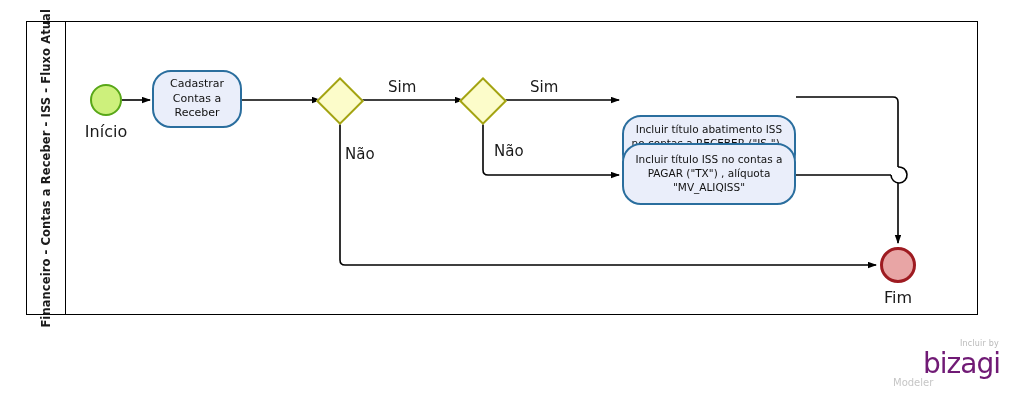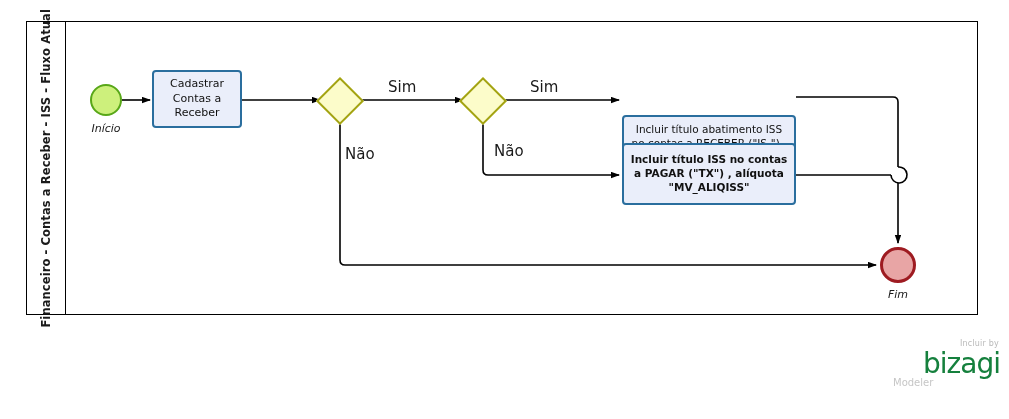--- a/index.html
+++ b/index.html
@@ -75,46 +75,45 @@
     width: 36px;
     height: 36px;
     left: 880px;
     top: 247px;
     background: #e8a5a5;
     border: 3.5px solid #9e1b21;
   }
   .event-label {
     position: absolute;
     font-family: "DejaVu Sans", sans-serif;
-    font-size: 11px;
+    font-size: 16px;
     color: #1a1a1a;
     text-align: center;
     white-space: nowrap;
-    font-style: italic;
   }
   
   .task {
     position: absolute;
     box-sizing: border-box;
     background: #eaeefa;
     border: 2px solid #2a6e9e;
-    border-radius: 4px;
+    border-radius: 19px;
     display: flex;
     align-items: center;
     justify-content: center;
     text-align: center;
     padding: 9px 6px;
     font-family: "DejaVu Sans", sans-serif;
     font-size: 11px;
     line-height: 1.32;
     color: #111111;
   }
   .task-1 { left: 152px; top: 70px; width: 90px; height: 58px; }
   .task-2 { left: 622px; top: 69px; width: 174px; height: 58px; font-size: 10.5px; margin-top: 46px; }
-  .task-3 { left: 622px; top: 143px; width: 174px; height: 62px; font-size: 10.5px; font-weight: bold; }
+  .task-3 { left: 622px; top: 143px; width: 174px; height: 62px; font-size: 10.5px; }
   
   .gateway {
     position: absolute;
     width: 34px;
     height: 34px;
     background: #fcfcca;
     border: 2px solid #a3a312;
     box-sizing: border-box;
     transform: rotate(45deg);
   }
@@ -149,21 +148,21 @@
     font-family: "DejaVu Sans", sans-serif;
     font-size: 8px;
     color: #b9b9b9;
     letter-spacing: 0.2px;
     margin: 0 2px 0 0;
     line-height: 1;
   }
   .logo-word {
     font-family: "DejaVu Sans", sans-serif;
     font-size: 28px;
-    color: #15803d;
+    color: #701a75;
     letter-spacing: -1px;
     line-height: 1.05;
     margin: 1px 1px 0 0;
     font-weight: normal;
   }
   .logo-modeler {
     font-family: "DejaVu Sans", sans-serif;
     font-size: 10px;
     color: #c6c6c6;
     line-height: 1;

